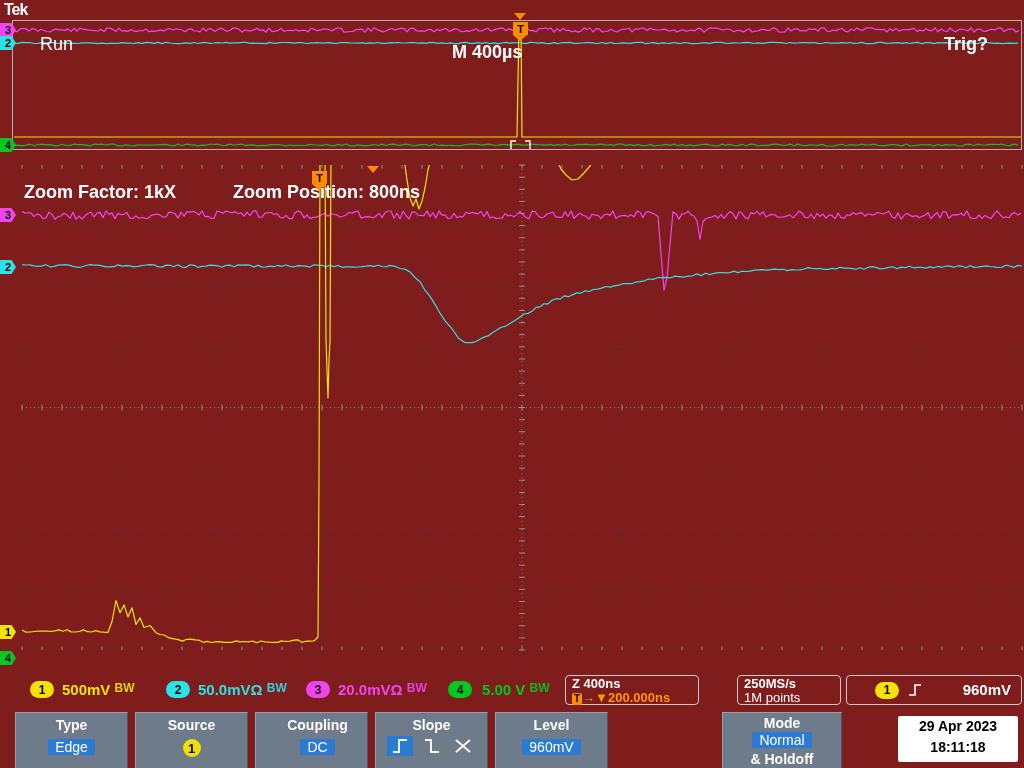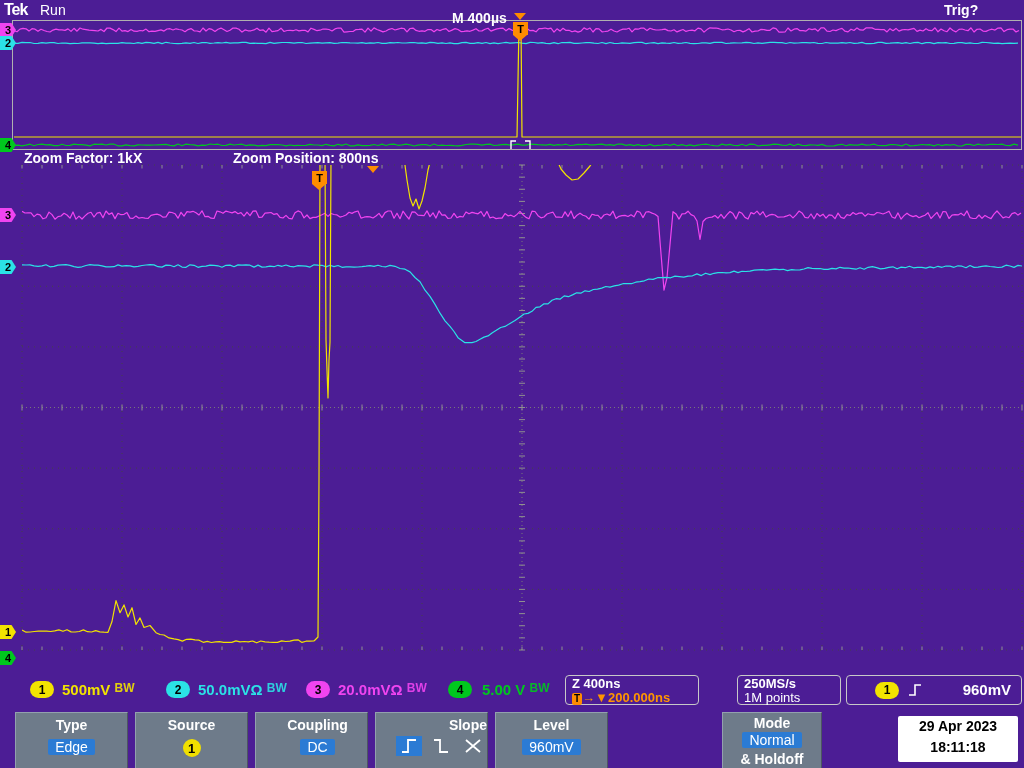--- a/index.html
+++ b/index.html
@@ -1,20 +1,20 @@
 <!DOCTYPE html>
 <html><head>
 <meta charset="utf-8">
 <style>
   html,body{margin:0;padding:0;background:#222;}
-  #screen{position:relative;width:1024px;height:768px;background:#4c1d95;overflow:hidden;
+  #screen{position:relative;width:1024px;height:768px;background:#7f1d1d;overflow:hidden;
           font-family:"Liberation Sans",sans-serif;color:#fff;}
   .abs{position:absolute;}
   .b{font-weight:bold;}
-  .f14{font-size:14px;}
+  .f14{font-size:18px;margin-top:32px;}
   .f15{font-size:15px;}
   
   .chip{position:absolute;width:16px;height:14px;color:#000;font:bold 11px "Liberation Sans",sans-serif;
         display:flex;align-items:center;justify-content:center;
         clip-path:polygon(0 0,72% 0,100% 50%,72% 100%,0 100%);}
   
   .pill{width:24px;height:17px;border-radius:9px;color:#000;font:bold 12px "Liberation Sans",sans-serif;
         display:flex;align-items:center;justify-content:center;}
   .bw{font-size:12px;vertical-align:top;opacity:.9;letter-spacing:0;}
   
@@ -363,41 +363,41 @@
   <div class="btn" style="left:135px;">
     <div class="btn-title">Source</div>
     <div class="btn-value"><span class="badge-circle">1</span></div>
   </div>
 
   <div class="btn" style="left:255px;padding-left:12px;">
     <div class="btn-title">Coupling</div>
     <div class="btn-value"><span class="hl">DC</span></div>
   </div>
 
-  <div class="btn" style="left:375px;text-align:right;">
+  <div class="btn" style="left:375px;">
     <div class="btn-title">Slope</div>
     <div class="btn-value" style="margin-top:3px;">
       <svg class="slope-ic slope-sel" viewBox="0 0 20 20">
         <path d="M3 16 H9 V4 H17" fill="none" stroke="#fff" stroke-width="1.8"></path>
       </svg>
       <svg class="slope-ic" viewBox="0 0 20 20">
         <path d="M3 4 H9 V16 H17" fill="none" stroke="#fff" stroke-width="1.8"></path>
       </svg>
       <svg class="slope-ic" viewBox="0 0 20 20">
         <path d="M3 16 L17 4 M3 4 L17 16" fill="none" stroke="#fff" stroke-width="1.8"></path>
       </svg>
     </div>
   </div>
 
   <div class="btn" style="left:495px;">
     <div class="btn-title">Level</div>
     <div class="btn-value"><span class="hl">960mV</span></div>
   </div>
 
-  <div class="btn" style="left:722px;width:100px;">
+  <div class="btn" style="left:722px;width:120px;">
     <div class="btn-title" style="margin-top:2px;">Mode</div>
     <div style="margin-top:1px;"><span class="hl">Normal</span></div>
     <div class="b" style="margin-top:3px;">&amp; Holdoff</div>
   </div>
 
   <div class="datebox">
     <div>29 Apr 2023</div>
     <div>18:11:18</div>
   </div>
 

